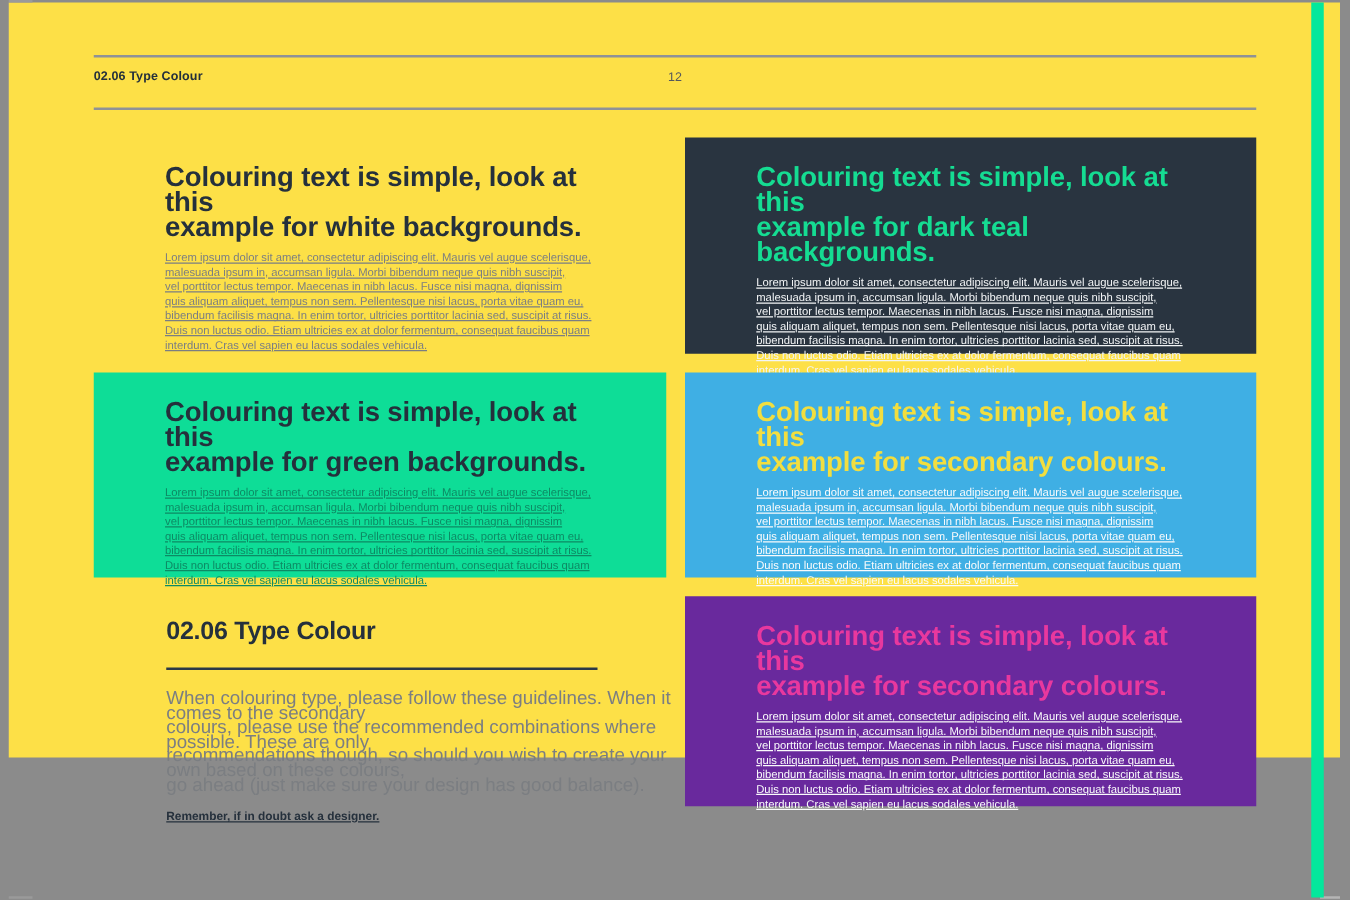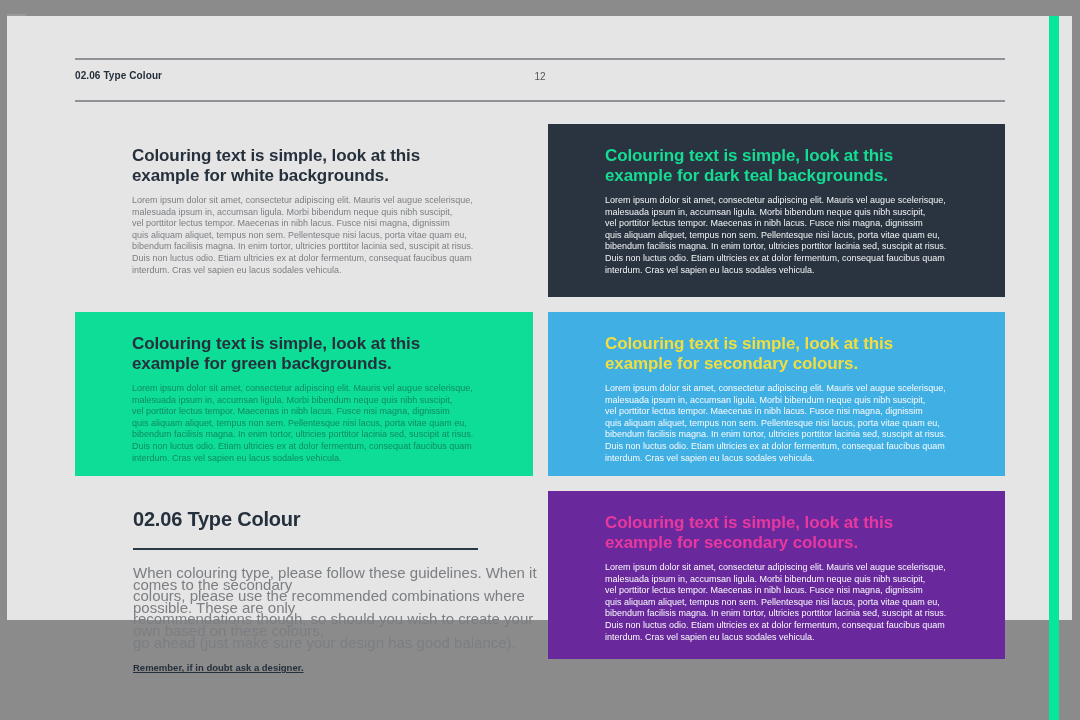--- a/index.html
+++ b/index.html
@@ -3,22 +3,22 @@
 <meta charset="utf-8">
 <style>
   html,body{margin:0;padding:0;}
   body{
     width:1080px;height:720px;
     background:#8b8b8b;
     font-family:"Liberation Sans",sans-serif;
     overflow:hidden;position:relative;
   }
   .slide{
-    position:absolute;left:7px;top:16px;width:1065px;height:604px;
-    background:#e5e5e5;
+    position:absolute;left:7px;top:2px;width:1065px;height:604px;
+    background:#fde047;
   }
   .edge-artifact{position:absolute;background:#9a9a9a;height:2px;}
   .edge-top-left{left:0;top:-2px;width:19px;}
   .edge-bottom-left{left:0;top:715px;width:19px;}
   .edge-bottom-right{left:1049px;top:715px;width:16px;background:#b5b5b5;}
   .green-stripe{
     position:absolute;left:1042px;top:0;width:10px;height:716px;
     background:#04e79c;
   }
   
@@ -29,26 +29,26 @@
     position:absolute;left:68px;top:54px;
     font-size:10px;font-weight:bold;color:#242f3b;letter-spacing:0.1px;
   }
   .page-number{
     position:absolute;left:68px;top:55px;width:930px;text-align:center;
     font-size:10px;color:#54585d;
   }
   
   .panel{position:absolute;box-sizing:border-box;padding:22px 38px 0 57px;}
   .panel h2{
-    margin:0;font-size:17px;line-height:20px;font-weight:bold;
+    margin:0;font-size:22px;line-height:20px;font-weight:bold;
     letter-spacing:-0.1px;white-space:pre-line;
   }
   .panel p{
     margin:9px 0 0;font-size:9px;line-height:11.6px;
-    letter-spacing:0px;white-space:pre-line;
+    letter-spacing:0px;white-space:pre-line;text-decoration:underline;
   }
   .p-white{left:68px;top:108px;width:458px;height:173px;background:transparent;}
   .p-dark{left:541px;top:108px;width:457px;height:173px;background:#293440;}
   .p-green{left:68px;top:296px;width:458px;height:164px;background:#0edd97;}
   .p-blue{left:541px;top:296px;width:457px;height:164px;background:#3fafe4;}
   .p-purple{left:541px;top:475px;width:457px;height:168px;background:#69299d;}
   .p-white h2{color:#25303c;}
   .p-dark h2{color:#15dc92;}
   .p-green h2{color:#25303c;}
   .p-blue h2{color:#f2de3f;}

